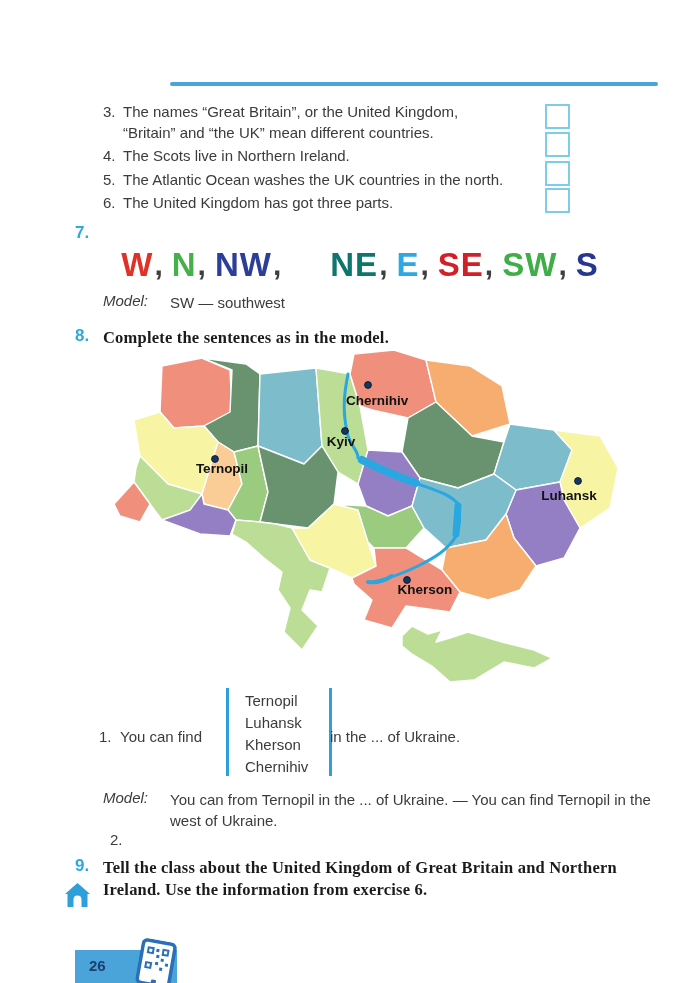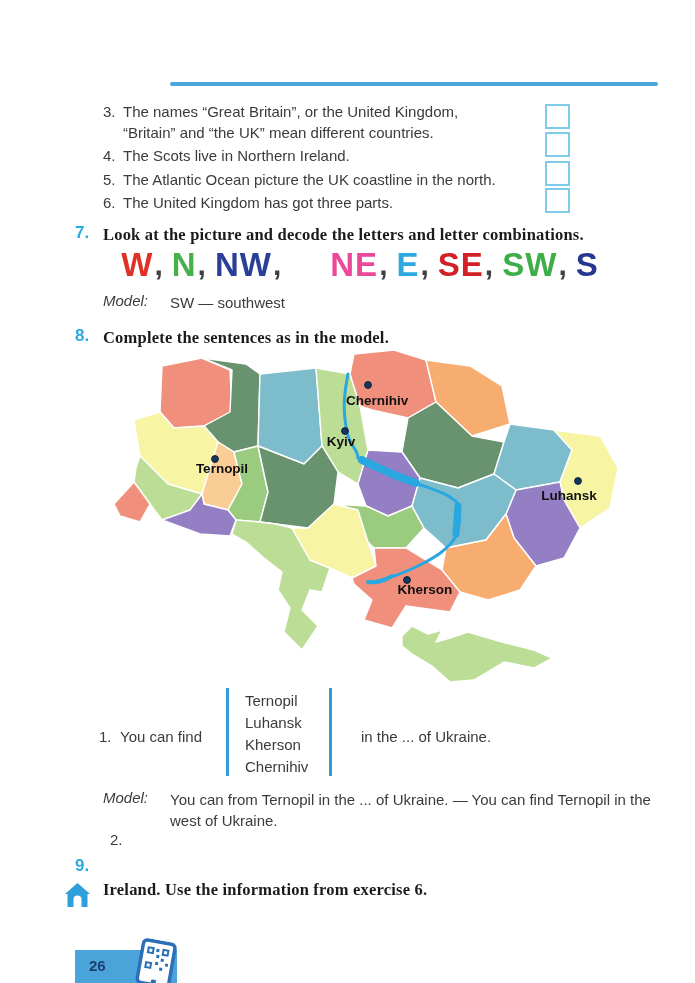--- a/index.html
+++ b/index.html
@@ -43,42 +43,41 @@
   <div class="abs stmt" style="top:101px">
     <span class="num">3.</span>
     <span class="txt"><span>The names “Great Britain”, or the United Kingdom,</span><br><span>“Britain” and “the UK” mean different countries.</span></span>
   </div>
   <div class="abs stmt" style="top:145px">
     <span class="num">4.</span>
     <span class="txt">The Scots live in Northern Ireland.</span>
   </div>
   <div class="abs stmt" style="top:169px">
     <span class="num">5.</span>
-    <span class="txt">The Atlantic Ocean picture the UK coastline in the north.</span>
+    <span class="txt">The Atlantic Ocean washes the UK countries in the north.</span>
   </div>
   <div class="abs stmt" style="top:192px">
     <span class="num">6.</span>
     <span class="txt">The United Kingdom has got three parts.</span>
   </div>
   <div class="cbx" style="top:104px"></div>
   <div class="cbx" style="top:132px"></div>
   <div class="cbx" style="top:161px"></div>
   <div class="cbx" style="top:188px"></div>
 
   <div class="abs exnum" style="left:75px;top:223px">7.</div>
-  <div class="abs instr" style="left:103px;top:224px">Look at the picture and decode the letters and letter combinations.</div>
 
   <div class="abs" id="letters">
     <span class="L" style="color: rgb(224, 49, 38);">W</span>
       <span class="c">,</span>
     <span class="L" style="color: rgb(70, 176, 74);">N</span>
       <span class="c">,</span>
     <span class="L" style="color: rgb(43, 62, 152);">NW</span>
       <span class="c">,</span>
-    <span class="L" style="color: #ec4899; margin-left: 40px;">NE</span>
+    <span class="L" style="color: #0f766e; margin-left: 40px;">NE</span>
       <span class="c">,</span>
     <span class="L" style="color: rgb(47, 168, 225);">E</span>
       <span class="c">,</span>
     <span class="L" style="color: rgb(210, 32, 39);">SE</span>
       <span class="c">,</span>
     <span class="L" style="color: rgb(63, 174, 73);">SW</span>
       <span class="c">,</span>
     <span class="L" style="color: rgb(39, 55, 143);">S</span>
   </div>
 
@@ -137,31 +136,31 @@
   </svg>
 
   <div class="abs modeltext" style="left:99px;top:726px">1.</div>
   <div class="abs modeltext" style="left:120px;top:726px">You can find</div>
   <div class="abs vbar" style="left:226px"></div>
   <div class="abs city" style="left:245px;top:692px">Ternopil</div>
   <div class="abs city" style="left:245px;top:714px">Luhansk</div>
   <div class="abs city" style="left:245px;top:736px">Kherson</div>
   <div class="abs city" style="left:245px;top:758px">Chernihiv</div>
   <div class="abs vbar" style="left:329px"></div>
-  <div class="abs modeltext" style="left:361px;top:726px">in the ... of Ukraine.</div>
+  <div class="abs modeltext" style="left:330px;top:726px">in the ... of Ukraine.</div>
 
   <div class="abs modeltag" style="left:103px;top:789px">Model:</div>
   <div class="abs modeltext" style="left:170px;top:789px">You can from Ternopil in the ... of Ukraine. — You can find Ternopil in the</div>
   <div class="abs modeltext" style="left:170px;top:810px">west of Ukraine.</div>
 
   <div class="abs modeltext" style="left:110px;top:829px">2.</div>
 
   <div class="abs exnum" style="left:75px;top:856px">9.</div>
   <div class="abs instr" style="left:103px;top:857px">
-    <br>
+    <span>Tell the class about the United Kingdom of Great Britain and Northern</span><br>
     <span>Ireland. Use the information from exercise 6.</span>
   </div>
   <svg class="abs" style="left:64px;top:882px" width="27" height="27" viewBox="0 0 27 27">
     <polygon points="13.5,1 26,12 1,12" fill="#2E9FD9"></polygon>
     <rect x="3.5" y="11" width="20" height="14" fill="#2E9FD9"></rect>
     <path d="M 9.5,25 L 9.5,17.5 A 4 4 0 0 1 17.5,17.5 L 17.5,25 Z" fill="#ffffff"></path>
   </svg>
 
   <div class="abs" id="pagebadge">
     <div class="n">26</div>

